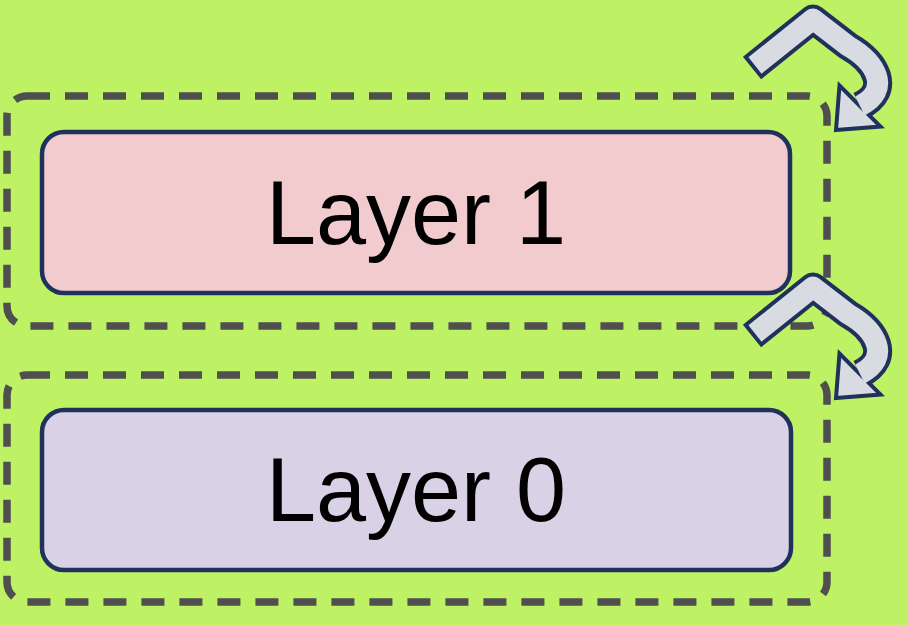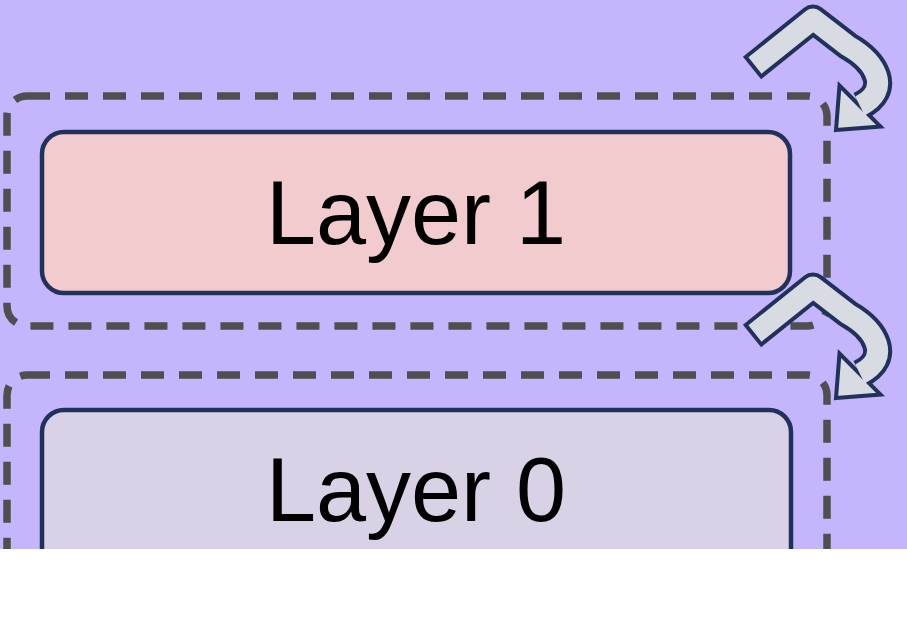--- a/index.html
+++ b/index.html
@@ -1,20 +1,20 @@
 <!DOCTYPE html>
 <html><head>
 <meta charset="utf-8">
 <style>
   html, body { margin: 0; padding: 0; background: #ffffff; }
   .canvas {
     position: relative;
     width: 907px;
-    height: 549px;
-    background: #c4b5fd;
+    height: 625px;
+    background: #bef264;
     overflow: hidden;
     font-family: "Liberation Sans", sans-serif;
   }
   svg { display: block; }
   .dashed-rect {
     fill: none;
     stroke: #4f4f4f;
     stroke-width: 7.5;
     stroke-dasharray: 23 15;
   }

